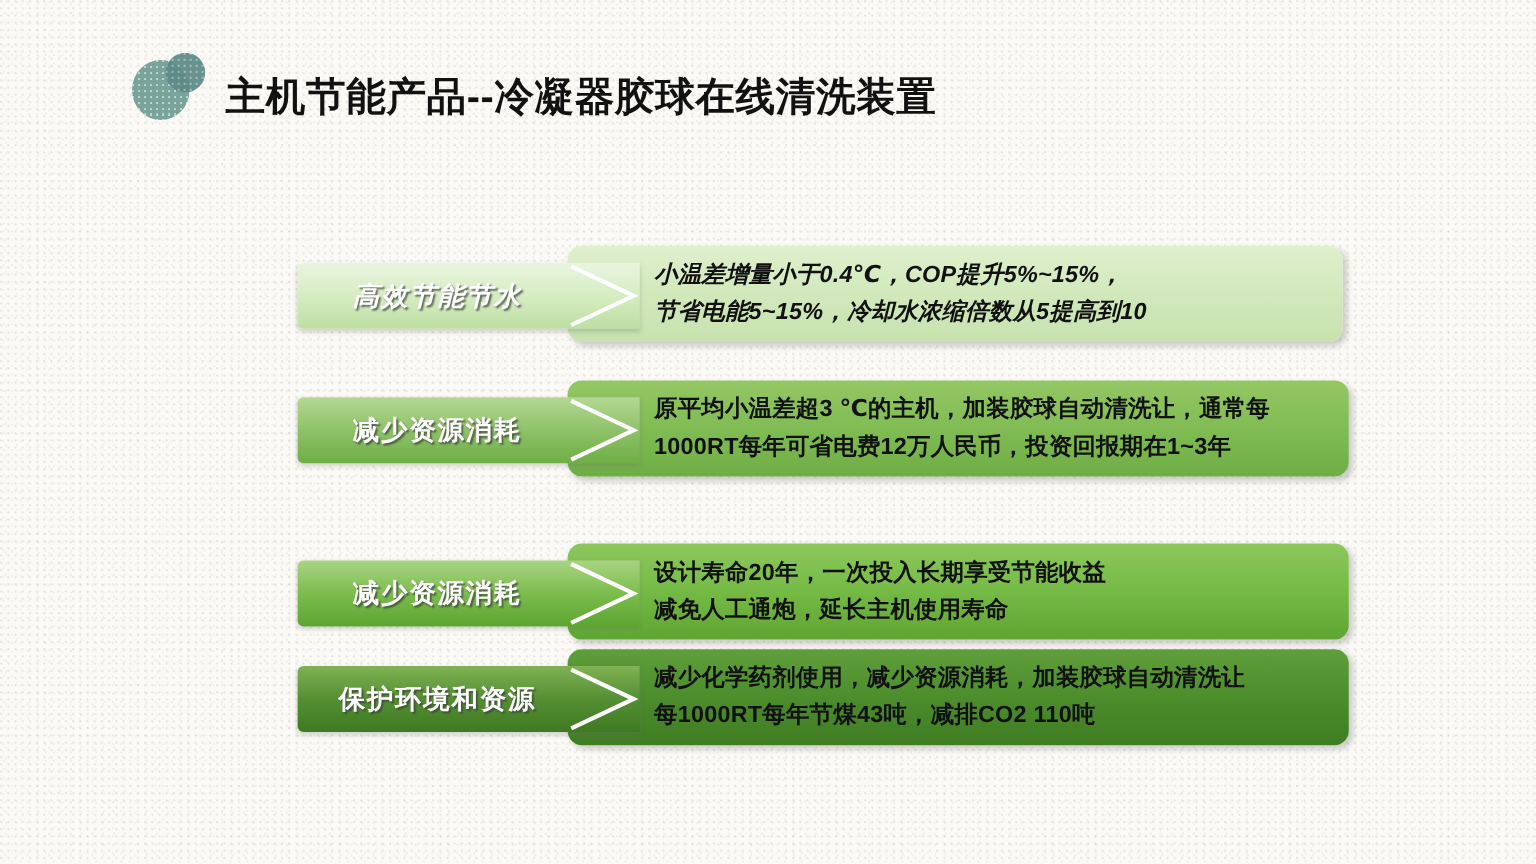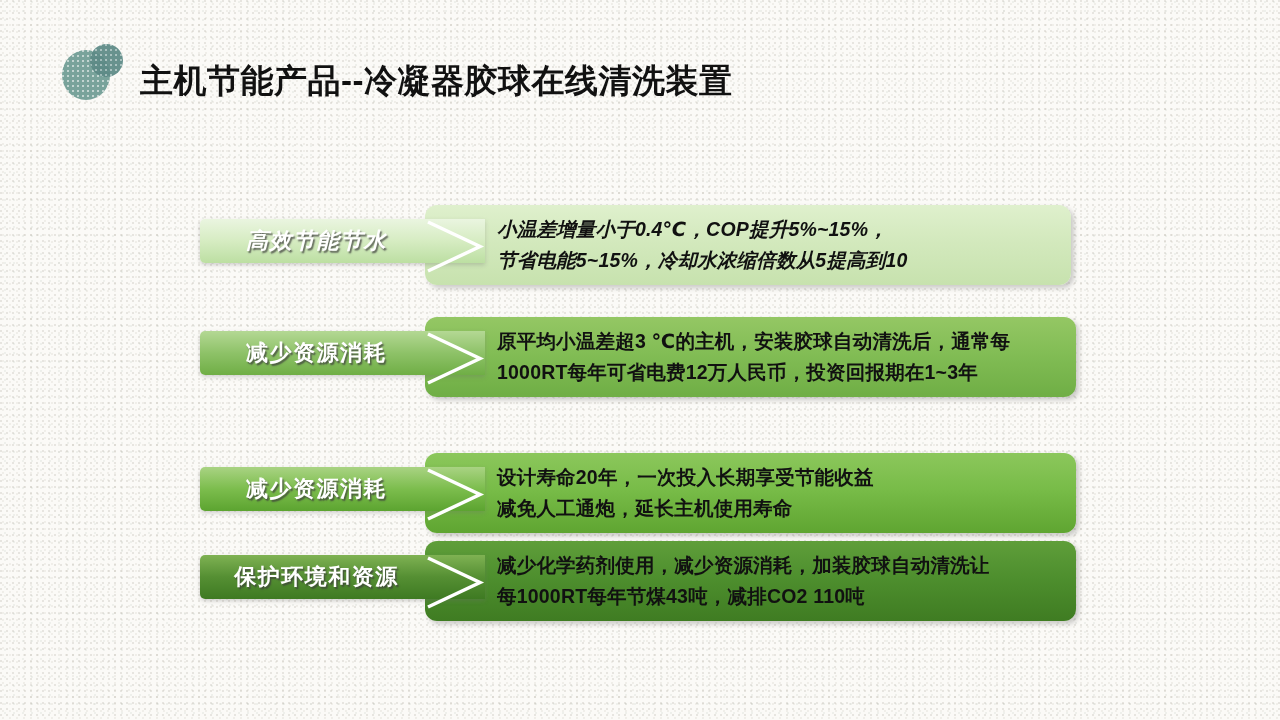--- a/index.html
+++ b/index.html
@@ -23,20 +23,21 @@
       radial-gradient(circle at 1px 1px, rgba(150,145,130,0.20) 0.8px, rgba(0,0,0,0) 1.1px),
       radial-gradient(circle at 3px 4px, rgba(160,155,140,0.13) 0.8px, rgba(0,0,0,0) 1.1px),
       radial-gradient(circle at 5px 2px, rgba(140,150,135,0.11) 0.8px, rgba(0,0,0,0) 1.1px);
     background-size: 6px 6px, 7px 7px, 9px 9px;
     z-index: 0;
   }
   #slide {
     position: absolute;
     inset: 0;
     z-index: 2;
+    margin-left: 48px;
   }
 
   
   #title-area {
     position: absolute;
     left: 0;
     top: 0;
     width: 1280px;
     height: 130px;
   }
@@ -108,21 +109,21 @@
     font-weight: bold;
     line-height: 31px;
     color: #111111;
     letter-spacing: 0.2px;
     white-space: pre-line;
   }
   .row-label {
     position: absolute;
     left: 200px;
     top: 23px;
-    height: 44px;
+    height: 55px;
     width: 285px;
     border-radius: 5px 0 0 5px;
     box-shadow: 0 2px 4px rgba(110,110,110,0.30);
   }
   .row-label-inner {
     position: absolute;
     inset: 0;
     display: flex;
     align-items: center;
     justify-content: center;
@@ -181,21 +182,21 @@
         <polyline points="228,3 280,27.5 228,52" fill="none" stroke="#ffffff" stroke-width="3.5" stroke-linejoin="miter"></polyline>
       </svg>
       <div class="row-label-inner">
         <span class="row-label-text">高效节能节水</span>
       </div>
     </div>
   </div>
 
   <div class="row" id="row-2" style="top:308px;">
     <div class="row-body">
-      <div class="row-body-text">原平均小温差超3 ℃的主机，安装胶球自动清洗后，通常每
+      <div class="row-body-text">原平均小温差超3 ℃的主机，加装胶球自动清洗让，通常每
 1000RT每年可省电费12万人民币，投资回报期在1~3年</div>
     </div>
     <div class="row-label">
       <svg class="chevron-svg" viewBox="0 0 285 55" preserveAspectRatio="none">
         <polyline points="228,3 280,27.5 228,52" fill="none" stroke="#ffffff" stroke-width="3.5" stroke-linejoin="miter"></polyline>
       </svg>
       <div class="row-label-inner">
         <span class="row-label-text">减少资源消耗</span>
       </div>
     </div>

